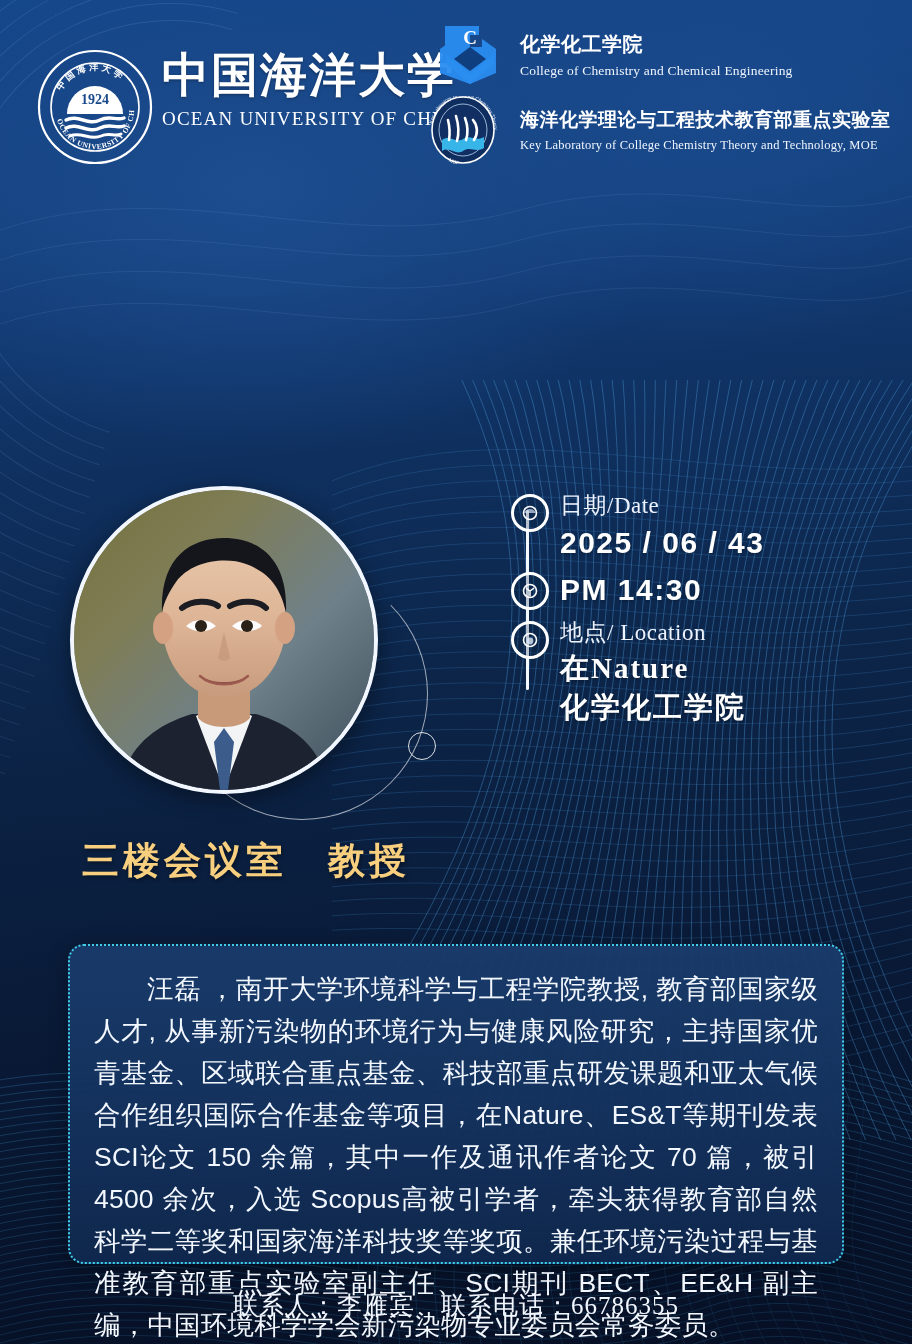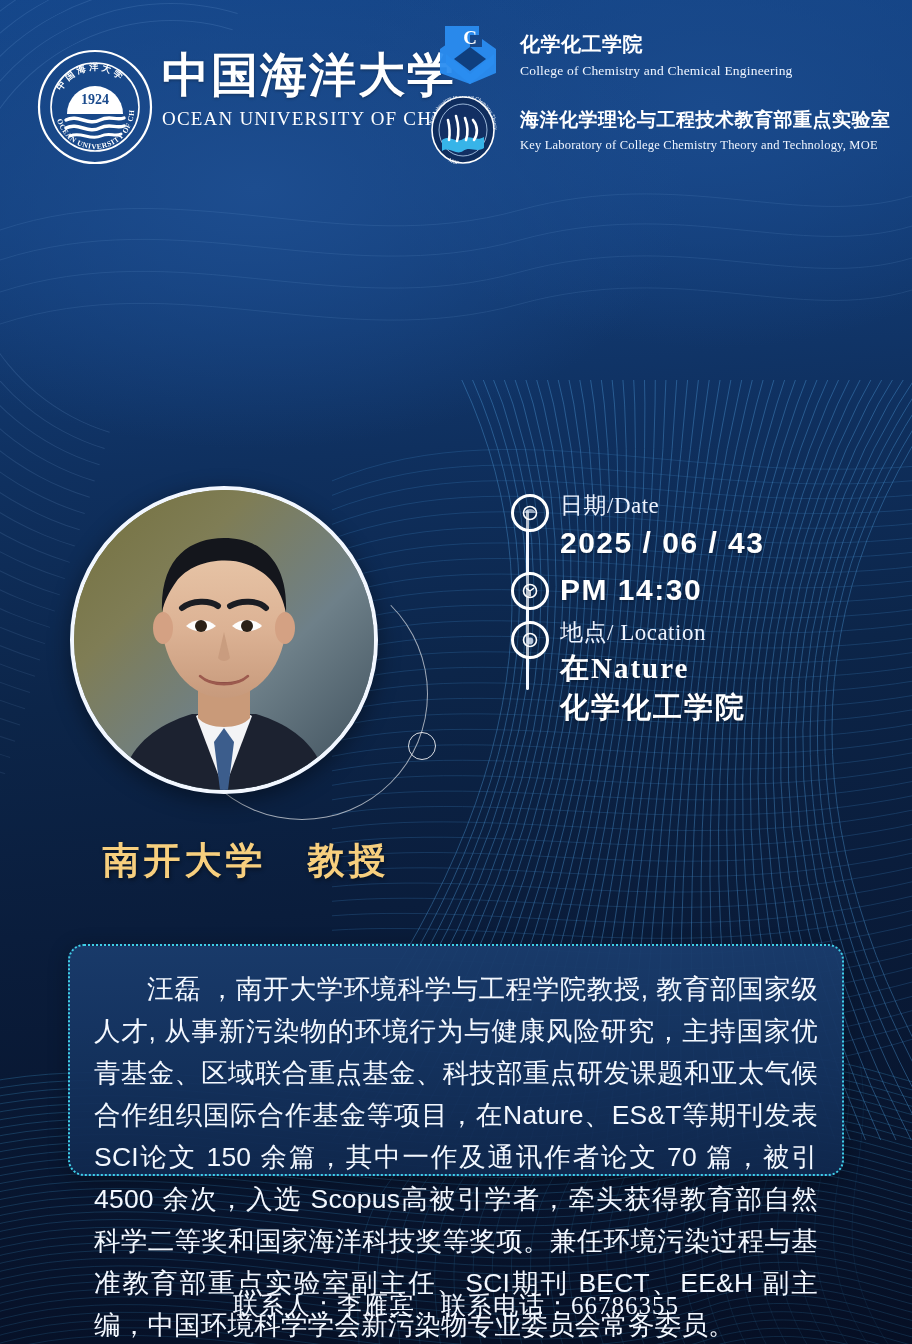--- a/index.html
+++ b/index.html
@@ -127,21 +127,21 @@
   }
   .info-value.loc{
     font-family:"Liberation Serif","DejaVu Serif",serif;
     font-size:29px;letter-spacing:2px;
   }
   .row-date{margin-bottom:8px;}
   .row-time{margin-bottom:10px;}
 
   
   .bio{
-    position:absolute;left:68px;top:944px;width:776px;height:232px;
+    position:absolute;left:68px;top:944px;width:776px;height:320px;
     box-sizing:border-box;
     background:linear-gradient(180deg,rgba(26,60,108,.95) 0%,rgba(20,50,94,.95) 55%,rgba(16,40,78,.95) 100%);
     border:2.5px dotted #3fd0e8;border-radius:16px;
     padding:22px 24px 18px 24px;
     box-shadow:0 4px 20px rgba(0,0,0,.3);
   }
   .bio-text{
     font-family:"Liberation Sans","DejaVu Sans",sans-serif;
     font-size:26.5px;line-height:42px;color:#f3f8ff;
     text-align:justify;text-justify:inter-ideograph;
@@ -479,21 +479,21 @@
 
         <path d="M150,142 L144,168 C147,172 153,172 156,168 Z" fill="#c79a7c" opacity="0.85"></path>
 
         <path d="M126,186 C138,198 162,198 174,186 C162,194 138,194 126,186 Z" fill="#8d4f46"></path>
         <path d="M126,186 C138,197 162,197 174,186" stroke="#9c5a4e" stroke-width="2.5" fill="none" stroke-linecap="round"></path>
       </svg>
     </div>
   </div>
 
   <div class="speaker">
-    <div class="speaker-affil">南开大学　教授</div>
+    <div class="speaker-affil">三楼会议室　教授</div>
   </div>
 
   <div class="info">
     <div class="info-line"></div>
 
     <div class="info-row row-date">
       <div class="marker">
         <svg width="16" height="16" viewBox="0 0 16 16">
           <circle cx="8" cy="8" r="6.5" fill="none" stroke="#fff" stroke-width="1.6"></circle>
           <path d="M2,8 A6.5,6.5 0 0 1 14,8 Z" fill="#dfe9f7" opacity="0.65"></path>

